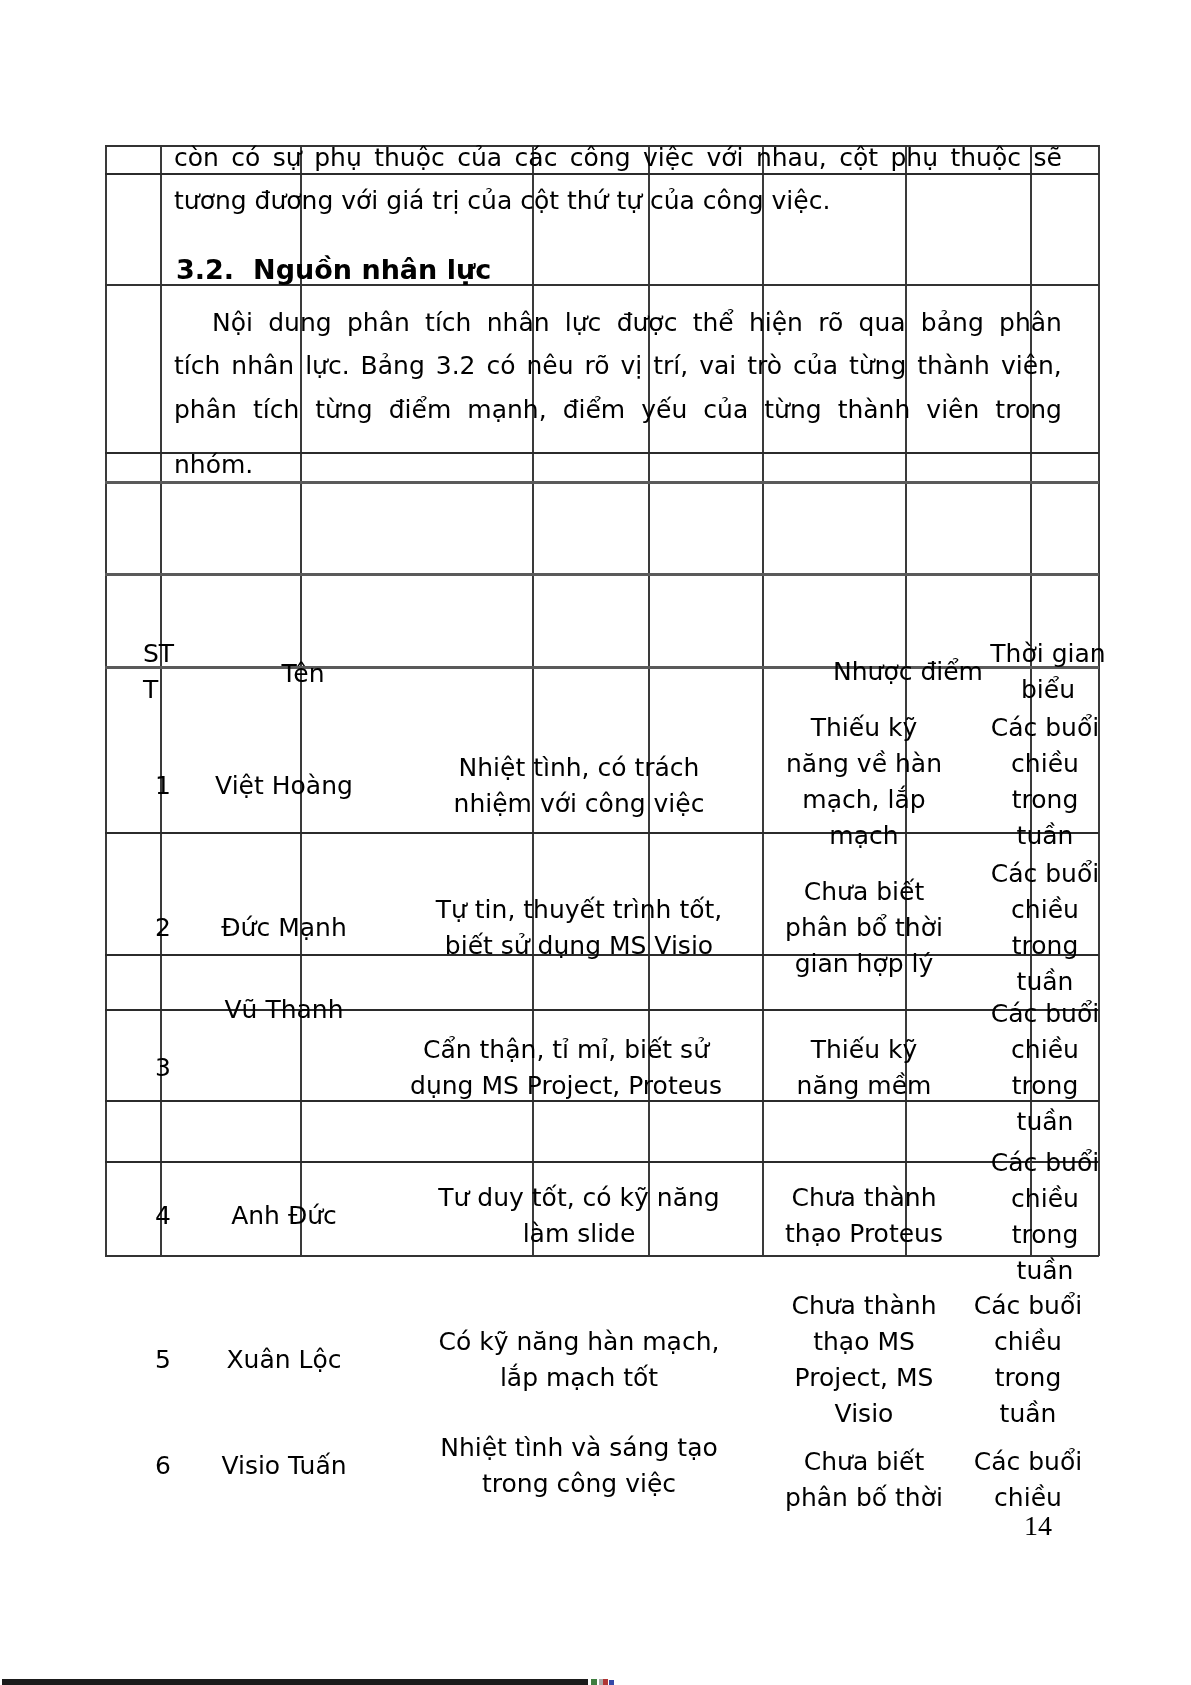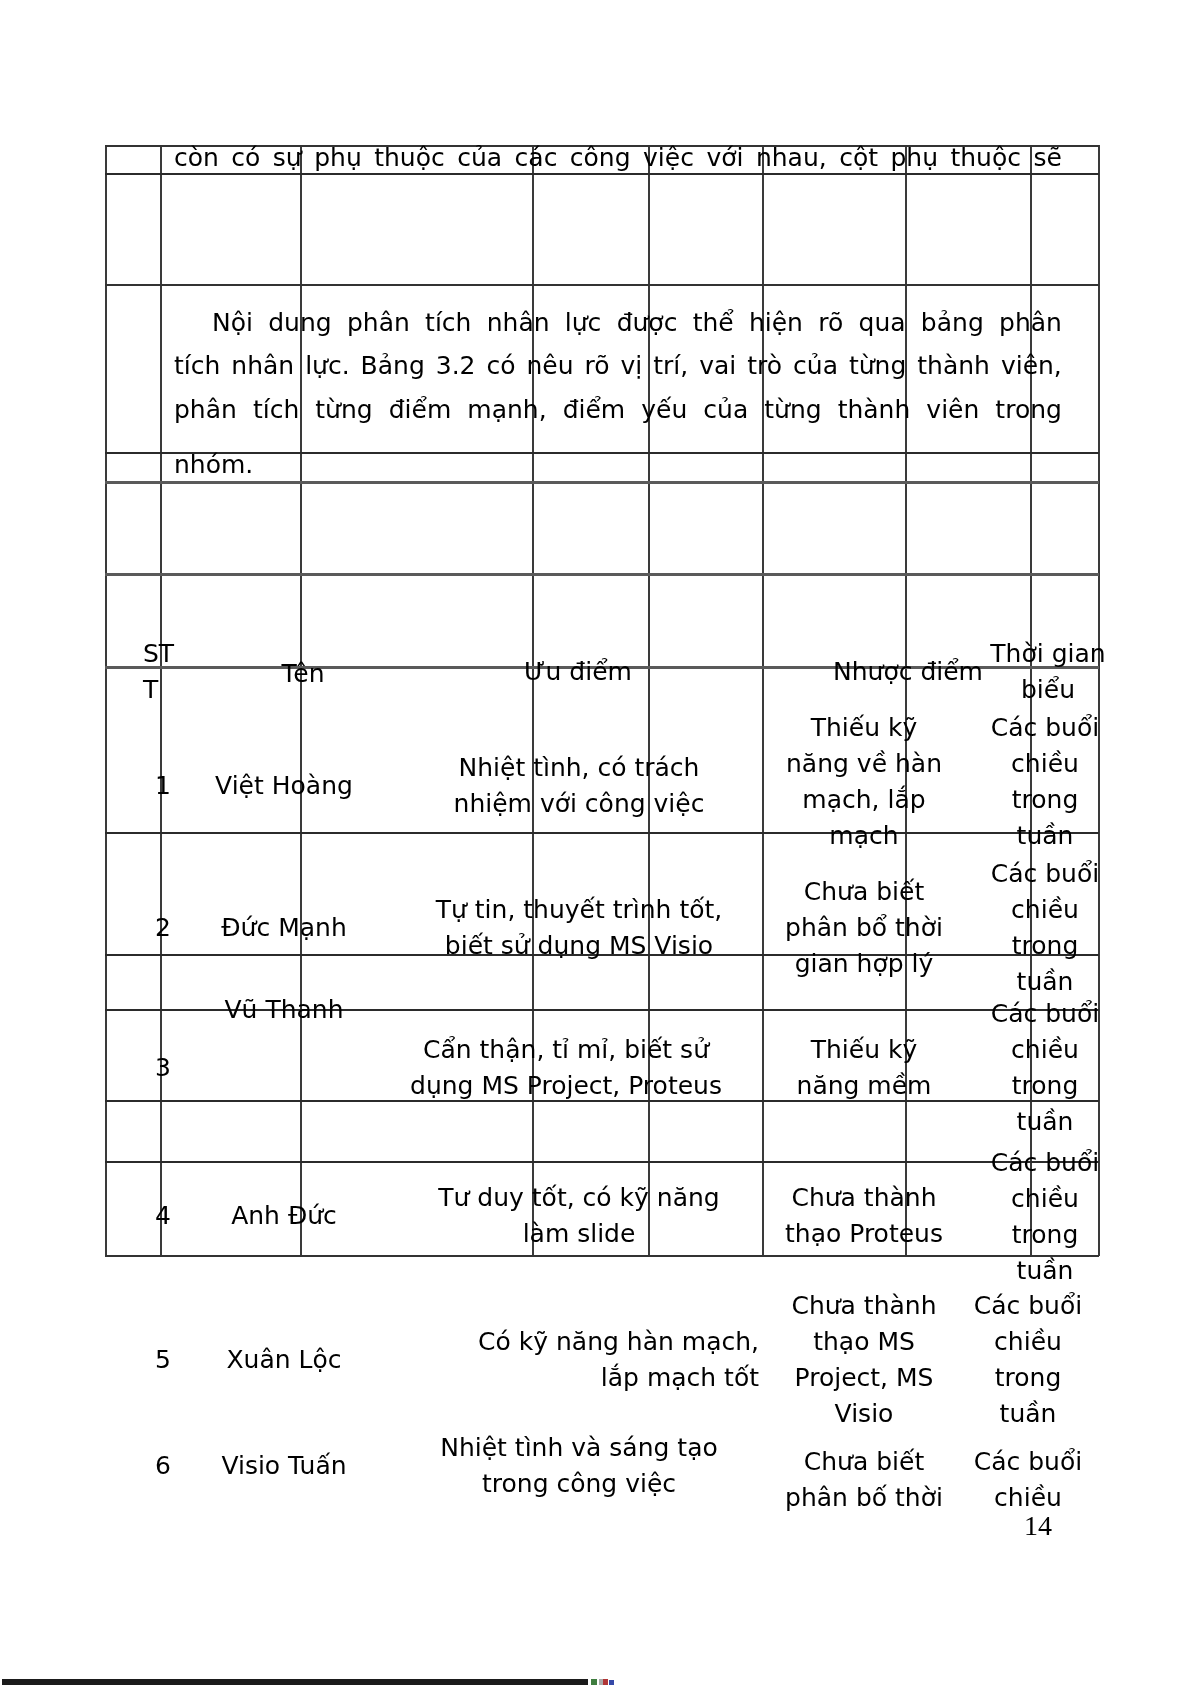--- a/index.html
+++ b/index.html
@@ -75,21 +75,25 @@
       <span>các</span>
       <span>công</span>
       <span>việc</span>
       <span>với</span>
       <span>nhau,</span>
       <span>cột</span>
       <span>phụ</span>
       <span>thuộc</span>
       <span>sẽ</span>
     </div>
-
+  <div class="tline" style="left:174px; top:179px;">tương đương với giá trị của cột thứ tự của công việc.</div>
+
+  <div class="heading">
+    <span class="hnum">3.2.</span><span>Nguồn nhân lực</span>
+  </div>
 
   <div class="jline" style="left:174px; top:301px; width:888px; padding-left:38px;">
       <span>Nội</span>
       <span>dung</span>
       <span>phân</span>
       <span>tích</span>
       <span>nhân</span>
       <span>lực</span>
       <span>được</span>
       <span>thể</span>
@@ -129,21 +133,20 @@
       <span>từng</span>
       <span>thành</span>
       <span>viên</span>
       <span>trong</span>
     </div>
   <div class="tline" style="left:174px; top:443px;">nhóm.</div>
 
   <div class="cell" style="left:143px; top:636px; width:44px; text-align:left;">ST
 T</div>
   <div class="cell" style="left:213px; top:656px; width:180px;">Tên</div>
-  <div class="cell" style="left:398px; top:654px; width:360px;">Ưu điểm</div>
   <div class="cell" style="left:762px; top:654px; width:200px;padding-left:46px;">Nhược điểm</div>
   <div class="cell" style="left:973px; top:636px; width:150px;">Thời gian
 biểu</div>
 
   <div>
     <div class="cell" style="left:143px; top:768px; width:40px;">1</div>
     <div class="cell" style="left:199px; top:768px; width:170px;">Việt Hoàng</div>
     <div class="cell" style="left:399px; top:750px; width:360px;">Nhiệt tình, có trách
 nhiệm với công việc</div>
     <div class="cell" style="left:764px; top:710px; width:200px;">Thiếu kỹ
@@ -192,21 +195,21 @@
 thạo Proteus</div>
     <div class="cell" style="left:970px; top:1145px; width:150px;">Các buổi
 chiều
 trong
 tuần</div>
   </div>
 
   <div>
     <div class="cell" style="left:143px; top:1342px; width:40px;">5</div>
     <div class="cell" style="left:199px; top:1342px; width:170px;">Xuân Lộc</div>
-    <div class="cell" style="left:399px; top:1324px; width:360px;text-align:right;">Có kỹ năng hàn mạch,
+    <div class="cell" style="left:399px; top:1324px; width:360px;">Có kỹ năng hàn mạch,
 lắp mạch tốt</div>
     <div class="cell" style="left:764px; top:1288px; width:200px;">Chưa thành
 thạo MS
 Project, MS
 Visio</div>
     <div class="cell" style="left:953px; top:1288px; width:150px;">Các buổi
 chiều
 trong
 tuần</div>
   </div>

